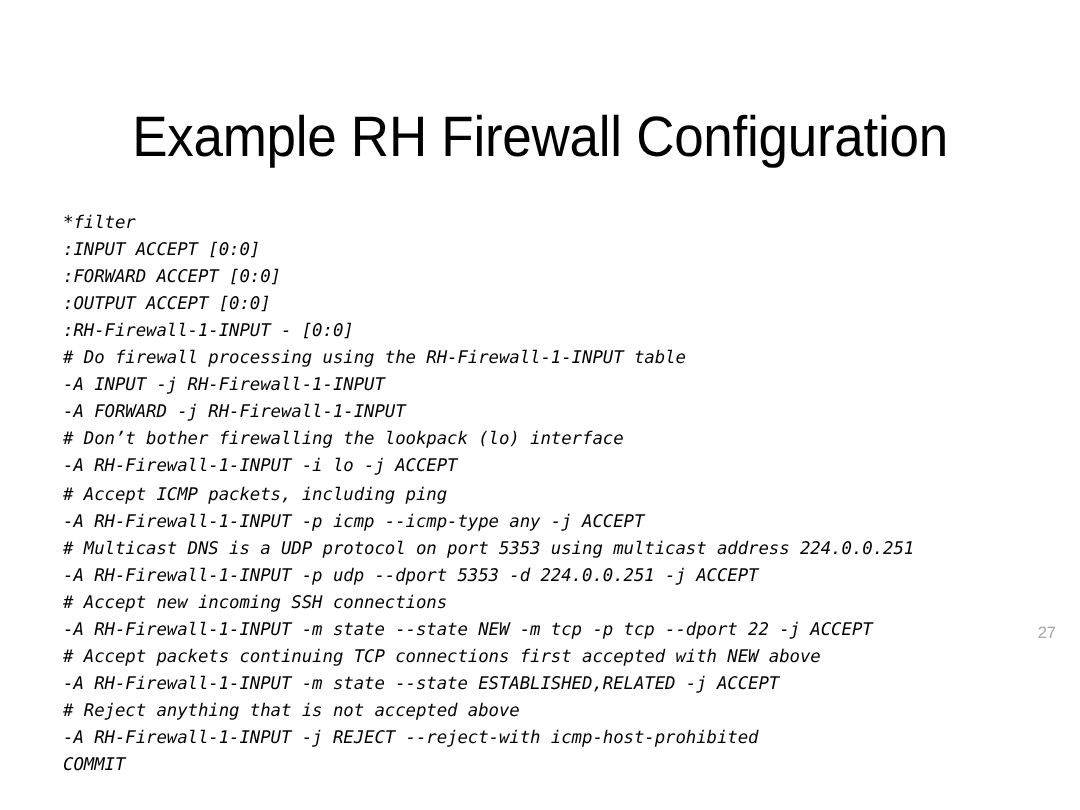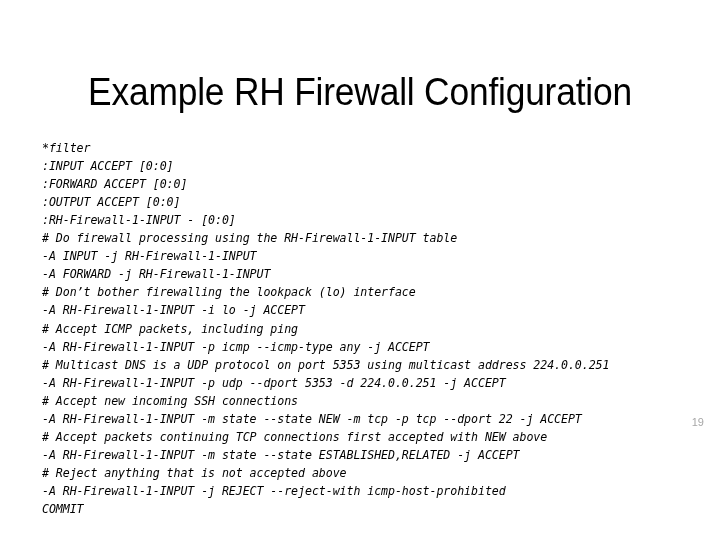--- a/index.html
+++ b/index.html
@@ -69,15 +69,15 @@
 </style>
 </head>
 <body>
 
 <div class="slide">
 
   <h1 class="slide-title">Example RH Firewall Configuration</h1>
 
   <pre class="code-block"><code><span class="code-line">*filter</span><span class="code-line">:INPUT ACCEPT [0:0]</span><span class="code-line">:FORWARD ACCEPT [0:0]</span><span class="code-line">:OUTPUT ACCEPT [0:0]</span><span class="code-line">:RH-Firewall-1-INPUT - [0:0]</span><span class="code-line"># Do firewall processing using the RH-Firewall-1-INPUT table</span><span class="code-line">-A INPUT -j RH-Firewall-1-INPUT</span><span class="code-line">-A FORWARD -j RH-Firewall-1-INPUT</span><span class="code-line"># Don’t bother firewalling the lookpack (lo) interface</span><span class="code-line">-A RH-Firewall-1-INPUT -i lo -j ACCEPT</span><span class="code-line"># Accept ICMP packets, including ping</span><span class="code-line">-A RH-Firewall-1-INPUT -p icmp --icmp-type any -j ACCEPT</span><span class="code-line"># Multicast DNS is a UDP protocol on port 5353 using multicast address 224.0.0.251</span><span class="code-line">-A RH-Firewall-1-INPUT -p udp --dport 5353 -d 224.0.0.251 -j ACCEPT</span><span class="code-line"># Accept new incoming SSH connections</span><span class="code-line">-A RH-Firewall-1-INPUT -m state --state NEW -m tcp -p tcp --dport 22 -j ACCEPT</span><span class="code-line"># Accept packets continuing TCP connections first accepted with NEW above</span><span class="code-line">-A RH-Firewall-1-INPUT -m state --state ESTABLISHED,RELATED -j ACCEPT</span><span class="code-line"># Reject anything that is not accepted above</span><span class="code-line">-A RH-Firewall-1-INPUT -j REJECT --reject-with icmp-host-prohibited</span><span class="code-line">COMMIT</span></code></pre>
 
-  <div class="slide-number">19</div>
+  <div class="slide-number">27</div>
 
 </div>
 
 </body></html>

